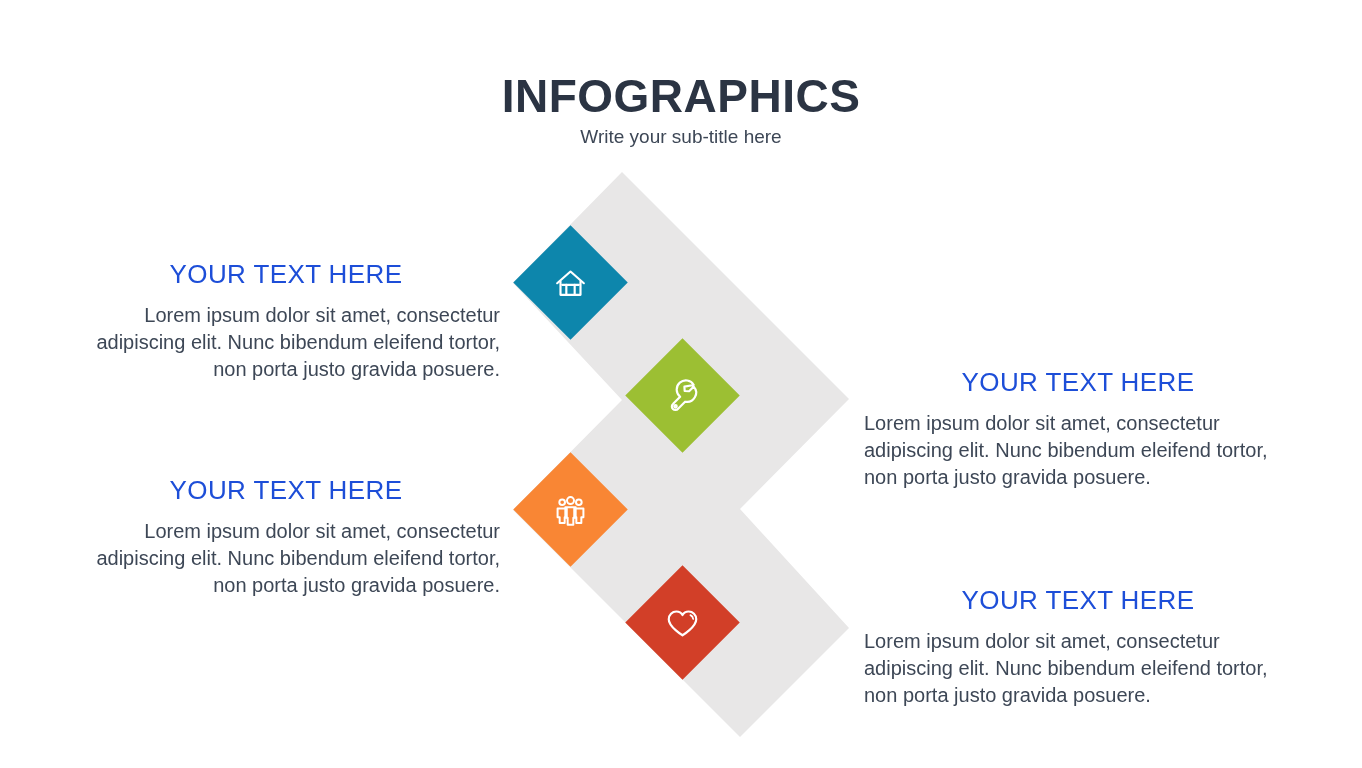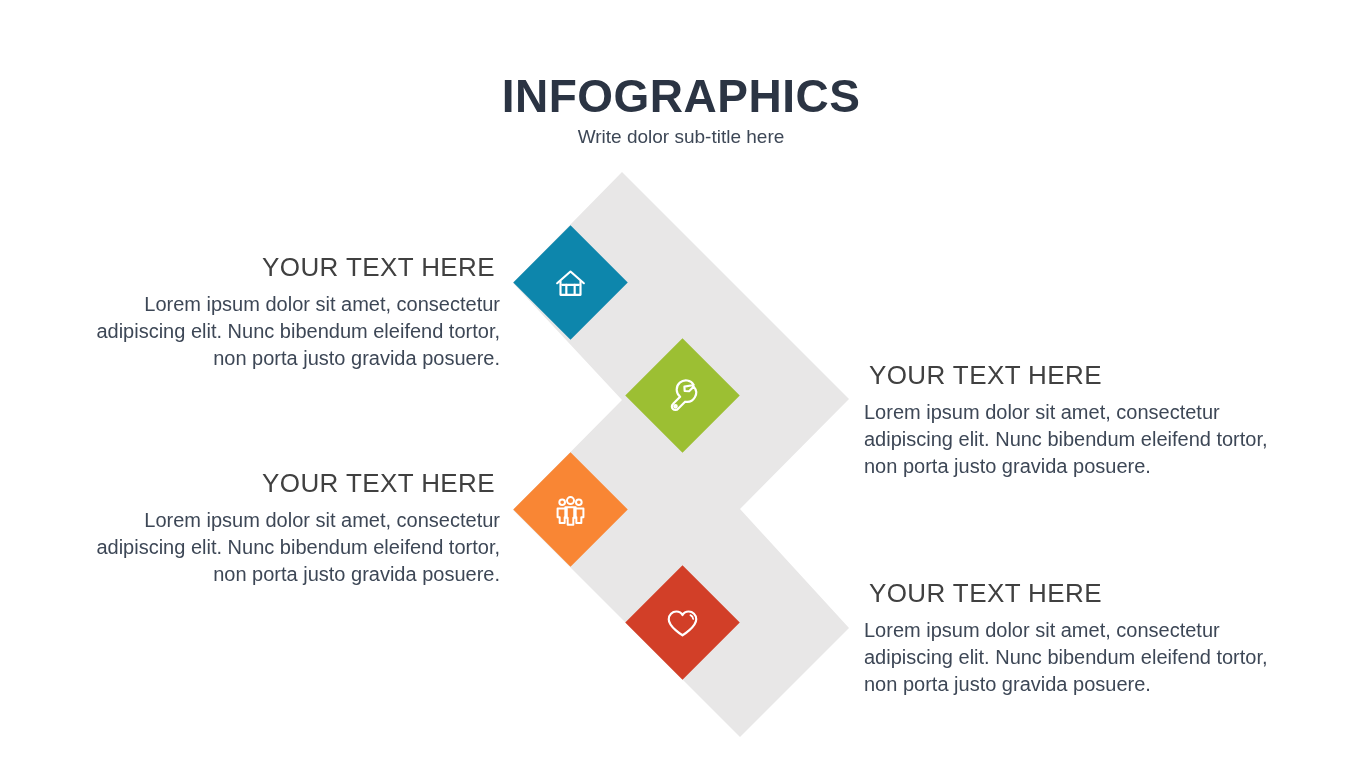--- a/index.html
+++ b/index.html
@@ -80,26 +80,27 @@
   .d2 { left: 641.5px; top: 354.5px; }
   .d3 { left: 529.5px; top: 468.5px; }
   .d4 { left: 641.5px; top: 581.5px; }
 
   
   .block {
     position: absolute;
     width: 428px;
   }
   .block h3 {
-    margin: 5px;
+    margin: 12px;
     font-size: 26px;
     font-weight: normal;
     letter-spacing: 0.4px;
-    color: #404040;
+    color: #1d4ed8;
     line-height: 1.15;
+    text-align: center;
   }
   .block p {
     margin: 8px 0 0 0;
     font-size: 20px;
     line-height: 1.35;
     color: #3d4756;
   }
   .block.left  { text-align: right; }
   .block.right { text-align: left; }
 
@@ -112,21 +113,21 @@
 <body>
 
 <div id="slide" style="background: rgb(255, 255, 255);">
 
   <svg class="bg-chevron" viewBox="0 0 1362 768" xmlns="http://www.w3.org/2000/svg">
     <polygon points="622,172 849,399 740,509 849,628 740,737 513,510 622,400 513,283" fill="#e8e7e7"></polygon>
   </svg>
 
   <div class="header">
     <h1 class="title">INFOGRAPHICS</h1>
-    <p class="subtitle">Write dolor sub-title here</p>
+    <p class="subtitle">Write your sub-title here</p>
   </div>
 
   <div class="diamond d1" style="background: rgb(13, 134, 172);">
     <span class="glyph">
       <svg width="40" height="40" viewBox="0 0 48 48" fill="none" stroke="#ffffff" stroke-width="2.6" stroke-linejoin="round" stroke-linecap="round">
         <polyline points="8,24 24,10 40,24"></polyline>
         <polyline points="12,22 12,38 36,38 36,22"></polyline>
         <line x1="19" y1="26" x2="19" y2="38"></line>
         <line x1="29" y1="26" x2="29" y2="38"></line>
         <line x1="14" y1="26" x2="34" y2="26"></line>

